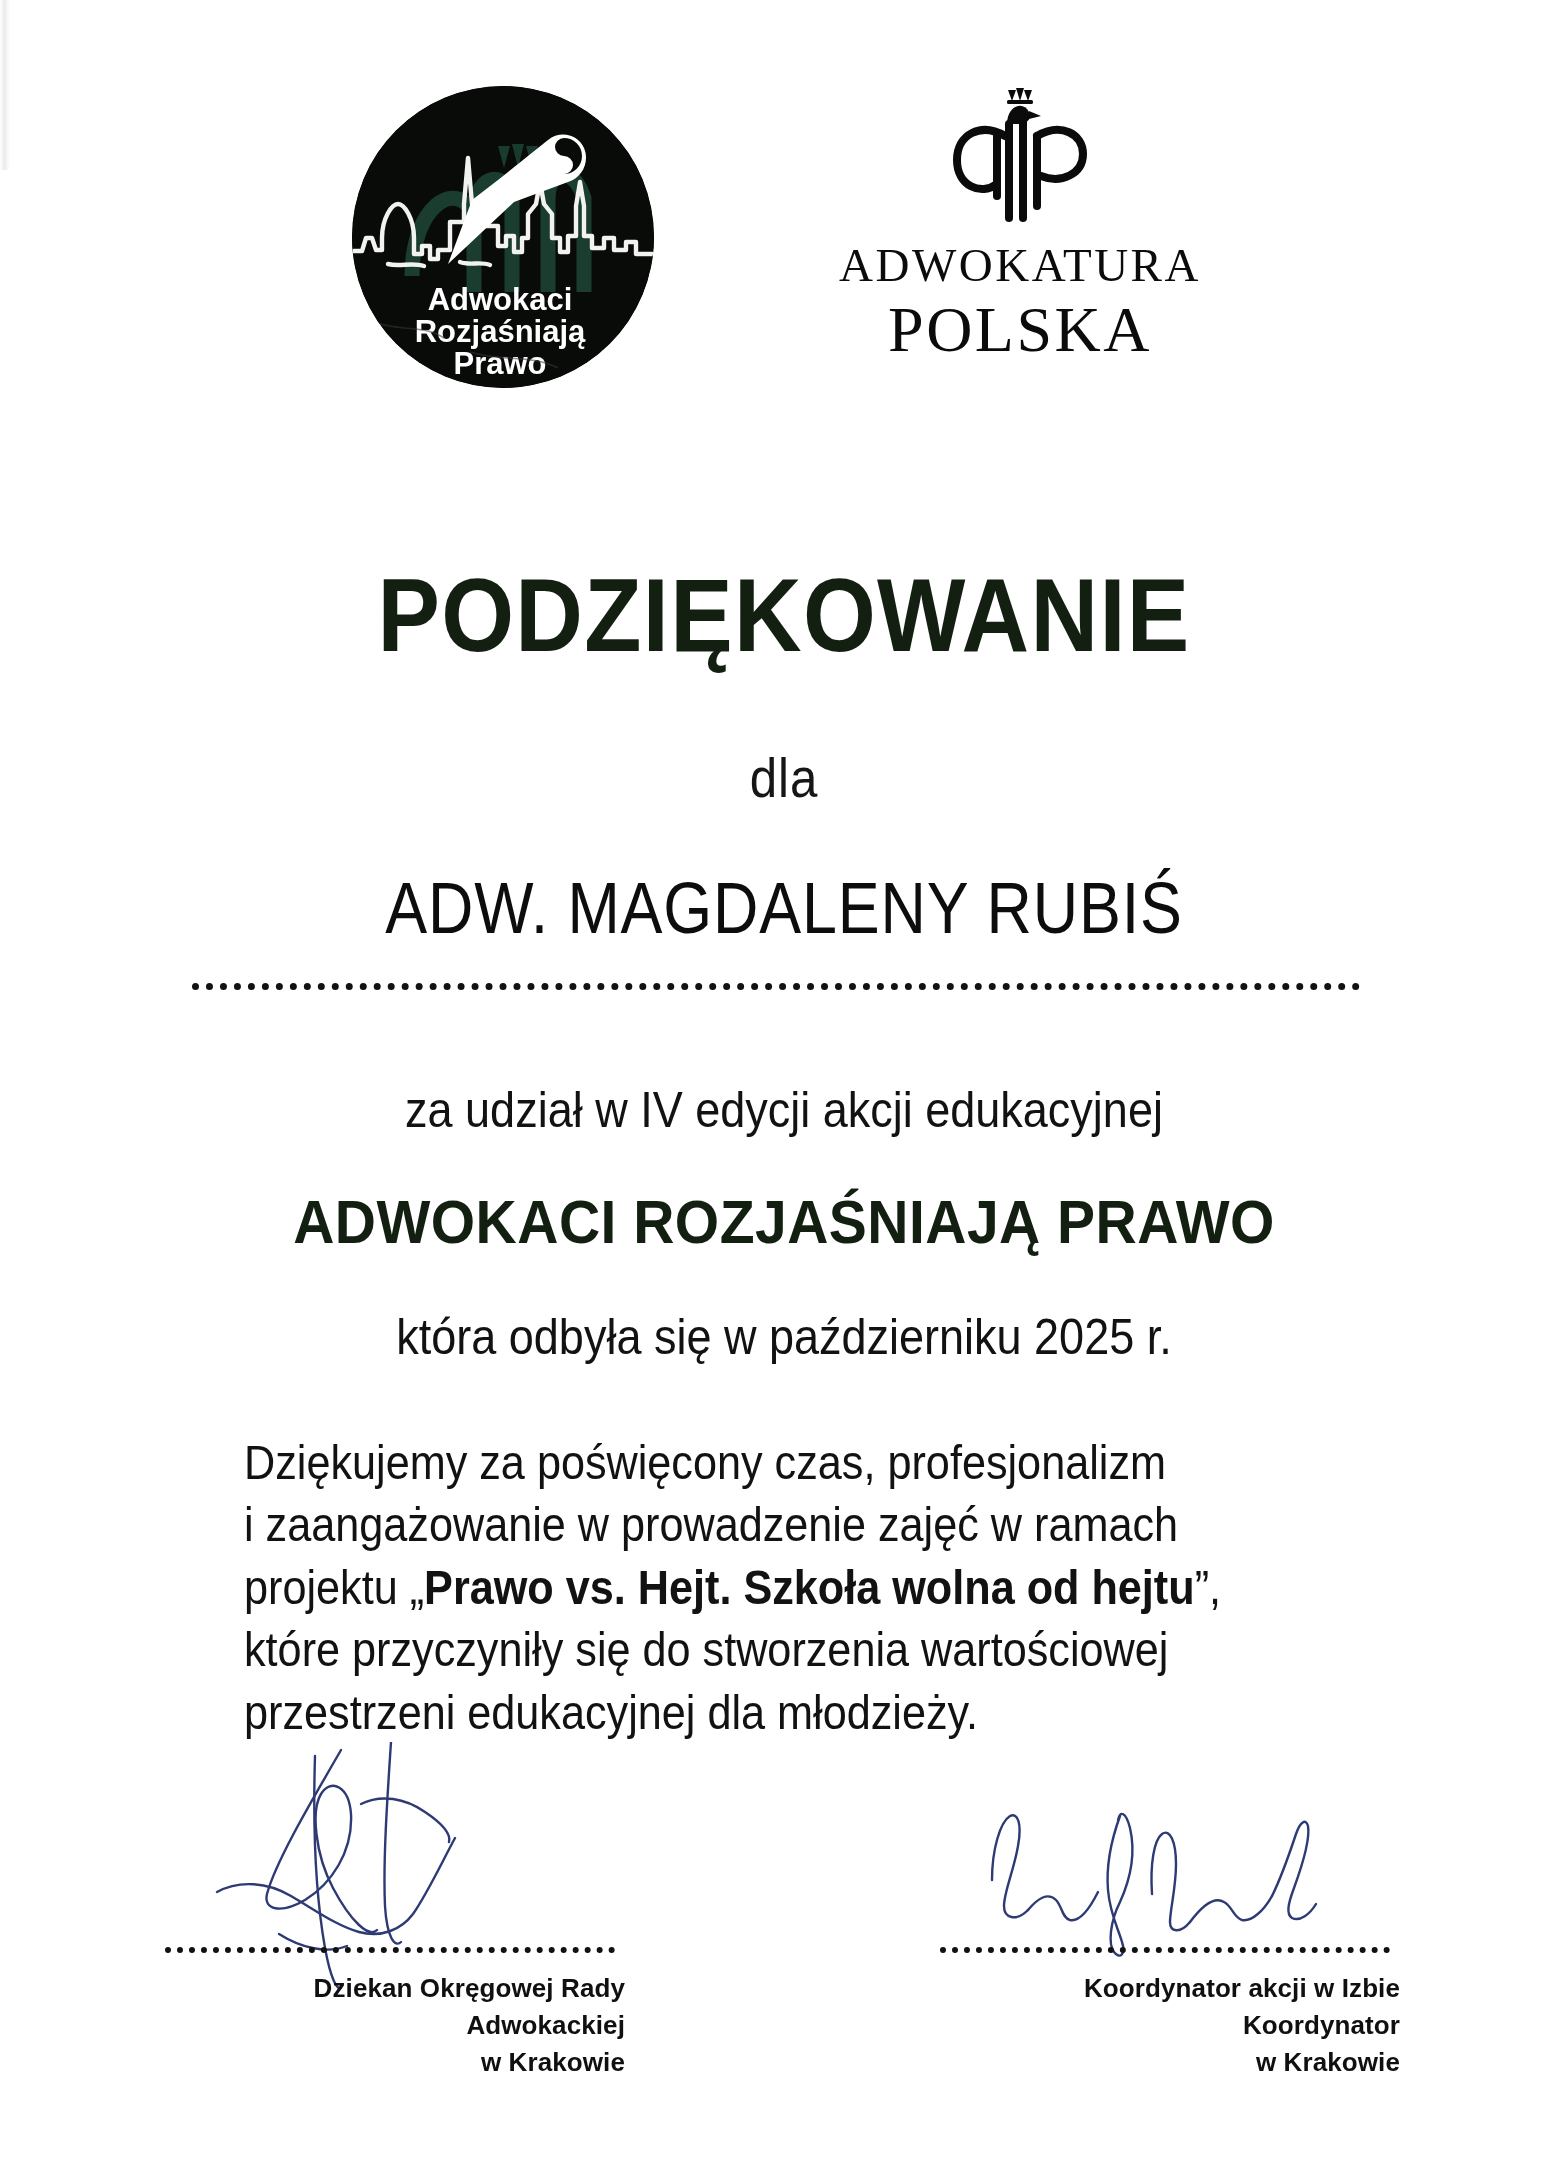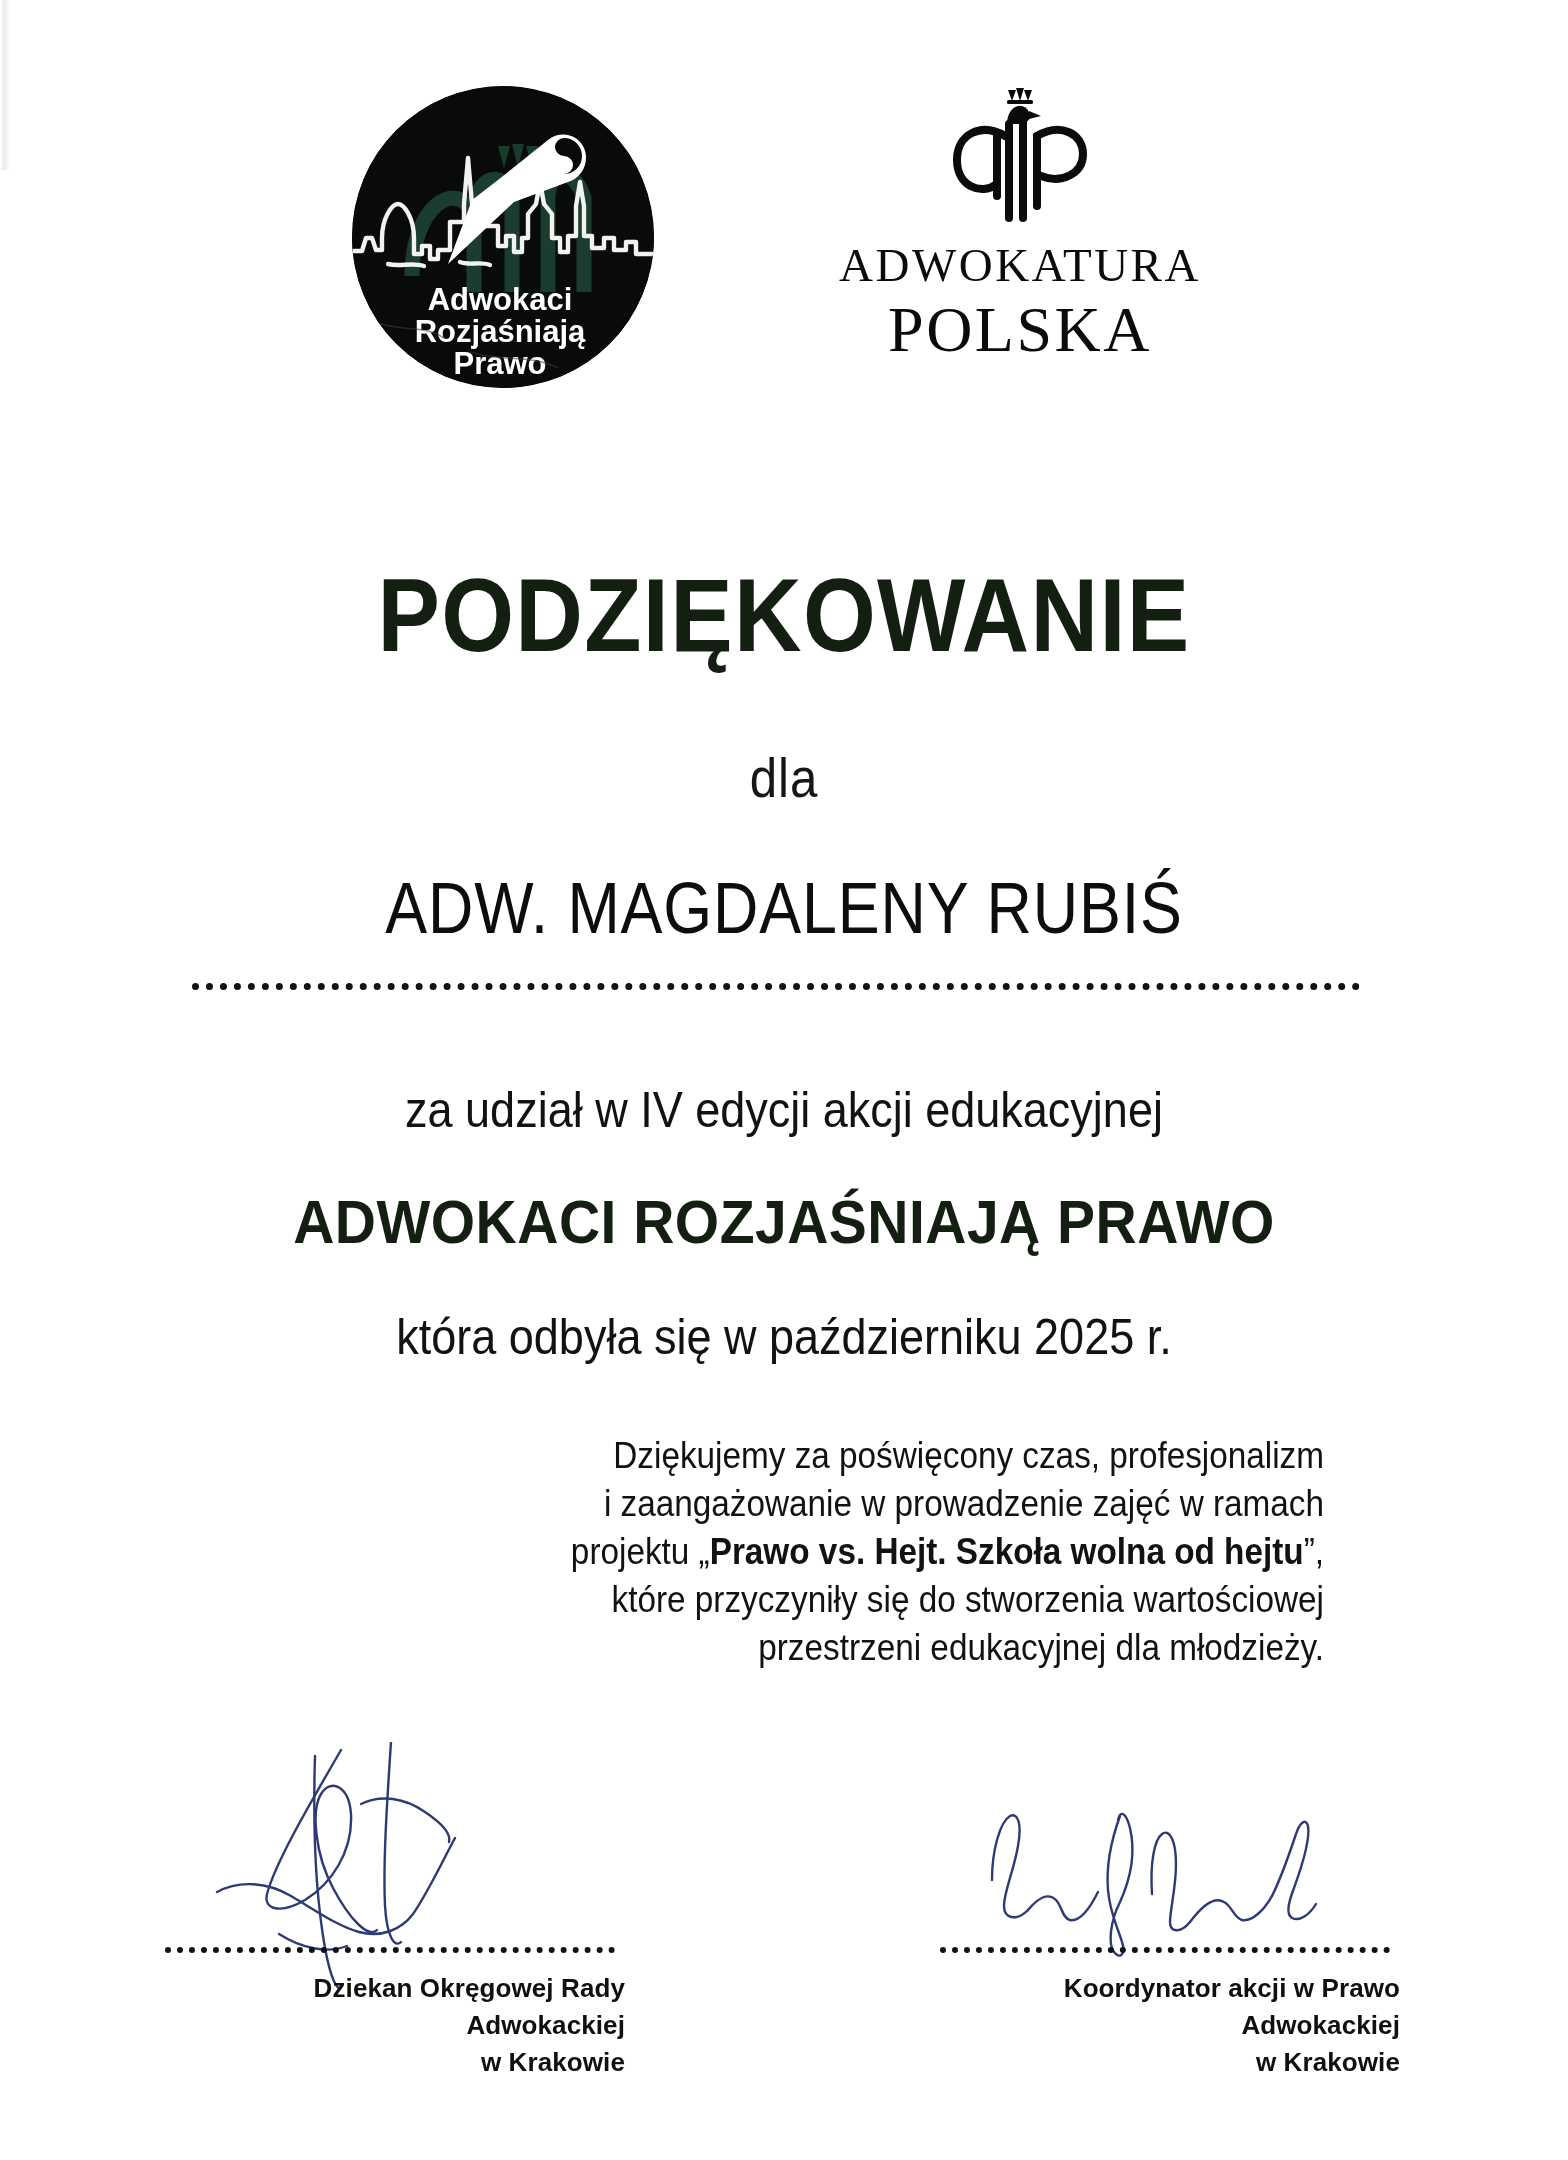--- a/index.html
+++ b/index.html
@@ -166,22 +166,22 @@
     font-weight: 400;
     color: #121212;
     transform: scaleX(0.90);
   }
 
   .paragraph {
     position: absolute;
     left: 184px;
     top: 1432px;
     width: 1200px;
-    text-align: right;
-    font-size: 37px;
+    text-align: left;
+    font-size: 48px;
     font-weight: 400;
     line-height: 1.30;
     color: #121212;
   }
   .paragraph .pline { display: block; transform: scaleX(0.90); white-space: nowrap; }
   .paragraph b { font-weight: 700; }
 
   
   .sig-block {
     position: absolute;
@@ -383,18 +383,18 @@
           <path d="M260 180 C272 164 284 154 294 160 C302 164 304 176 312 178
                    C322 180 334 168 342 154"></path>
           <path d="M342 154 C352 134 360 110 366 92 C370 80 376 76 378 84
                    C380 96 372 124 364 146 C358 162 356 172 362 176
                    C370 180 380 172 386 162"></path>
         </g>
       </svg>
     </div>
     <div class="rule-sig"></div>
     <div class="sig-caption">
-      <span>Koordynator akcji w Prawo Adwokackiej</span>
+      <span>Koordynator akcji w Izbie Koordynator</span>
       <span>w Krakowie</span>
     </div>
   </div>
 
 </div>
 
 </body></html>

